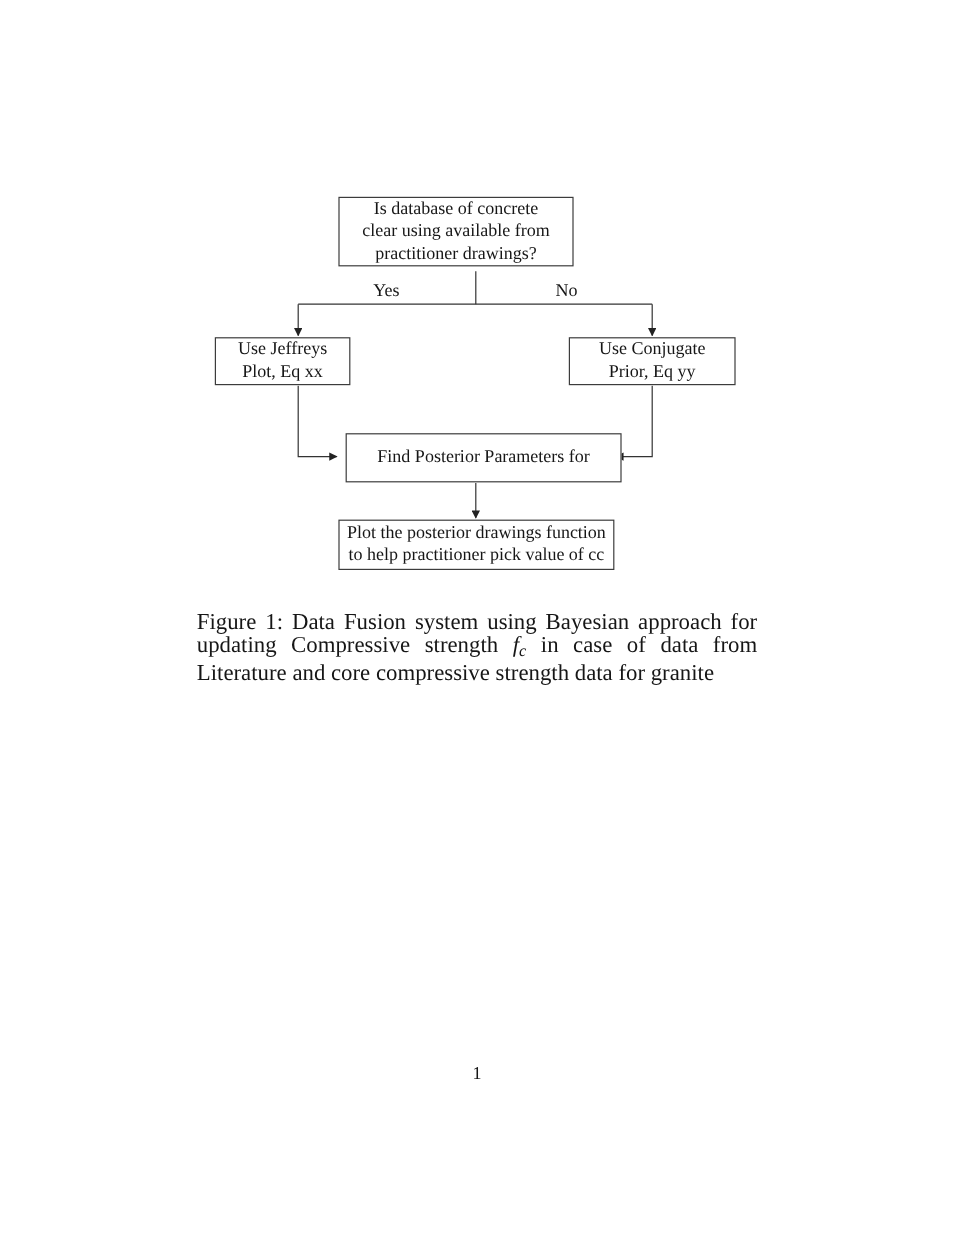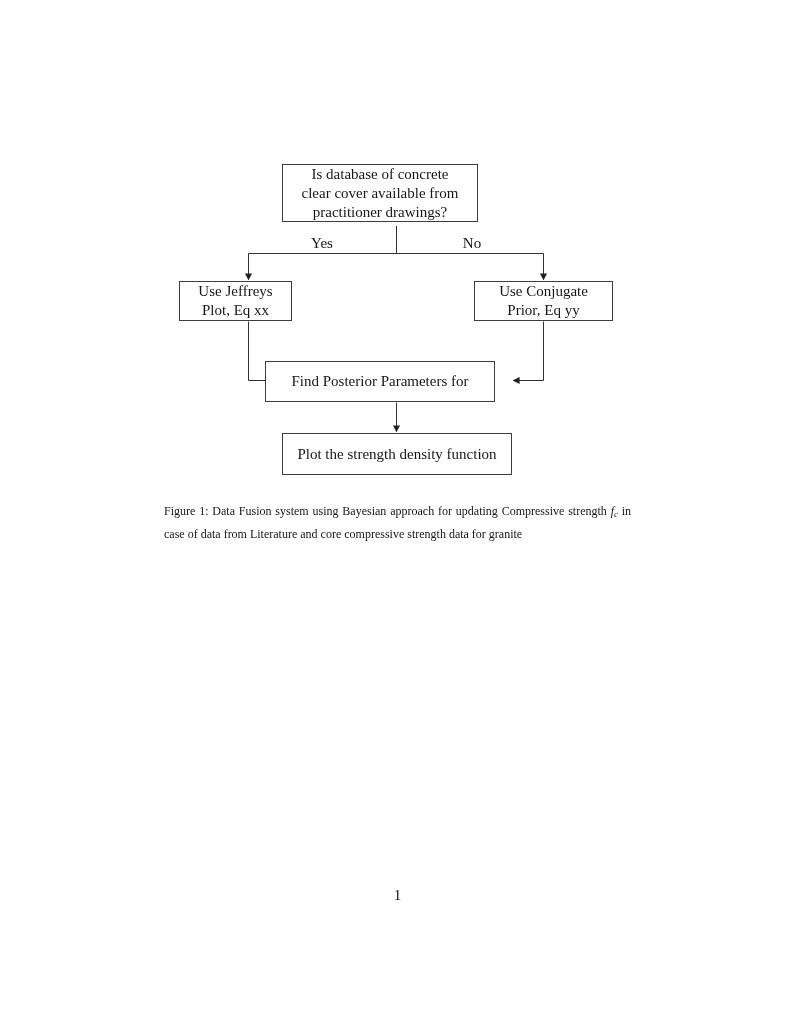--- a/index.html
+++ b/index.html
@@ -28,21 +28,21 @@
     justify-content: center;
     text-align: center;
     font-size: 15px;
     line-height: 19px;
     white-space: nowrap;
   }
   .node .line { display: block; }
   #node-start     { left: 282px; top: 164px; width: 196px; height: 58px; }
   #node-jeffreys  { left: 179px; top: 281px; width: 113px; height: 40px; }
   #node-conjugate { left: 474px; top: 281px; width: 139px; height: 40px; justify-content: flex-end; }
-  #node-posterior { left: 265px; top: 361px; width: 230px; height: 41px; }
+  #node-posterior { left: 288px; top: 361px; width: 230px; height: 41px; }
   #node-plot      { left: 282px; top: 433px; width: 230px; height: 42px; }
 
   .edge-label {
     position: absolute;
     top: 234px;
     transform: translateX(-50%);
     font-size: 15px;
     line-height: 19px;
     white-space: nowrap;
     text-align: center;
@@ -60,21 +60,21 @@
     fill: none;
     stroke: #333333;
     stroke-width: 1;
   }
 
   .caption {
     position: absolute;
     left: 164px;
     top: 490px;
     width: 467px;
-    font-size: 12px;
+    font-size: 19px;
     line-height: 19.4px;
     text-align: justify;
   }
   .math-var {
     font-style: italic;
   }
   .math-sub {
     font-style: italic;
     font-size: 0.72em;
     vertical-align: -0.25em;
@@ -111,40 +111,41 @@
 
     <path class="wire" d="M248.5 321.5 V 380.5 H 280.5" marker-end="url(#arrowhead)"></path>
 
     <path class="wire" d="M543.5 321.5 V 380.5 H 513.5" marker-end="url(#arrowhead)"></path>
 
     <path class="wire" d="M396.5 402.5 V 431.5" marker-end="url(#arrowhead)"></path>
   </svg>
 
   <div class="node" id="node-start">
     <span class="line">Is database of concrete</span>
-    <span class="line">clear cover available from</span>
+    <span class="line">clear using available from</span>
     <span class="line">practitioner drawings?</span>
   </div>
 
   <div class="node" id="node-jeffreys">
     <span class="line">Use Jeffreys</span>
     <span class="line">Plot, Eq xx</span>
   </div>
 
   <div class="node" id="node-conjugate">
     <span class="line">Use Conjugate</span>
     <span class="line">Prior, Eq yy</span>
   </div>
 
   <div class="node" id="node-posterior">
     <span class="line">Find Posterior Parameters for</span>
   </div>
 
   <div class="node" id="node-plot">
-    <span class="line">Plot the strength density function</span>
+    <span class="line">Plot the posterior drawings function</span>
+    <span class="line">to help practitioner pick value of cc</span>
   </div>
 
   <div class="edge-label" id="label-yes">Yes</div>
   <div class="edge-label" id="label-no">No</div>
 
   <p class="caption"><span>Figure 1: Data Fusion system using Bayesian approach for updating Compressive strength</span> <span><span class="math-var">f</span><span class="math-sub">c</span></span> <span>in case of data from Literature and core compressive strength data for granite</span></p>
 
   <div class="page-number">1</div>
 
 </div>

